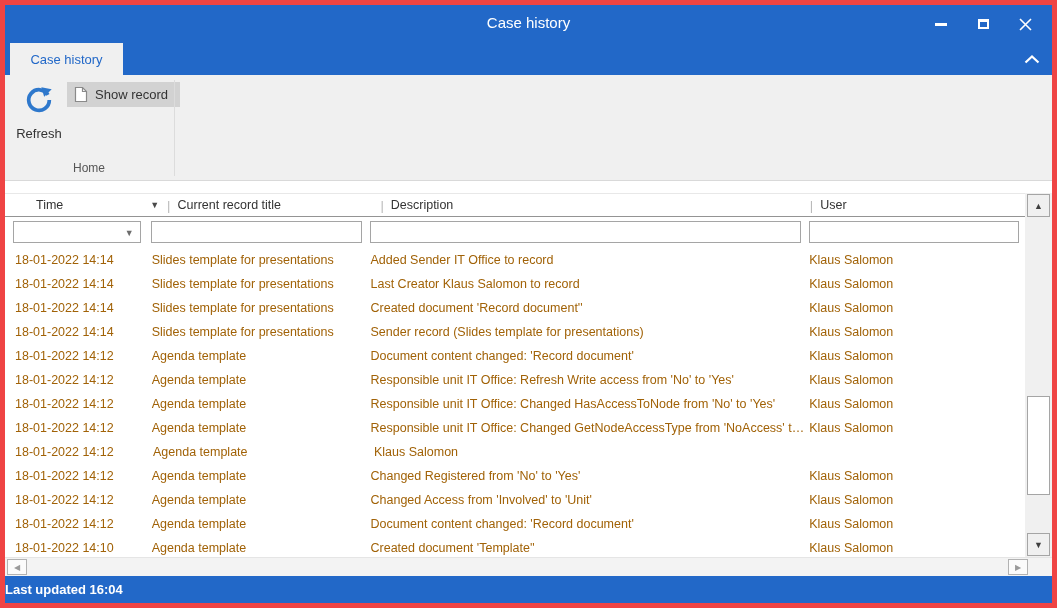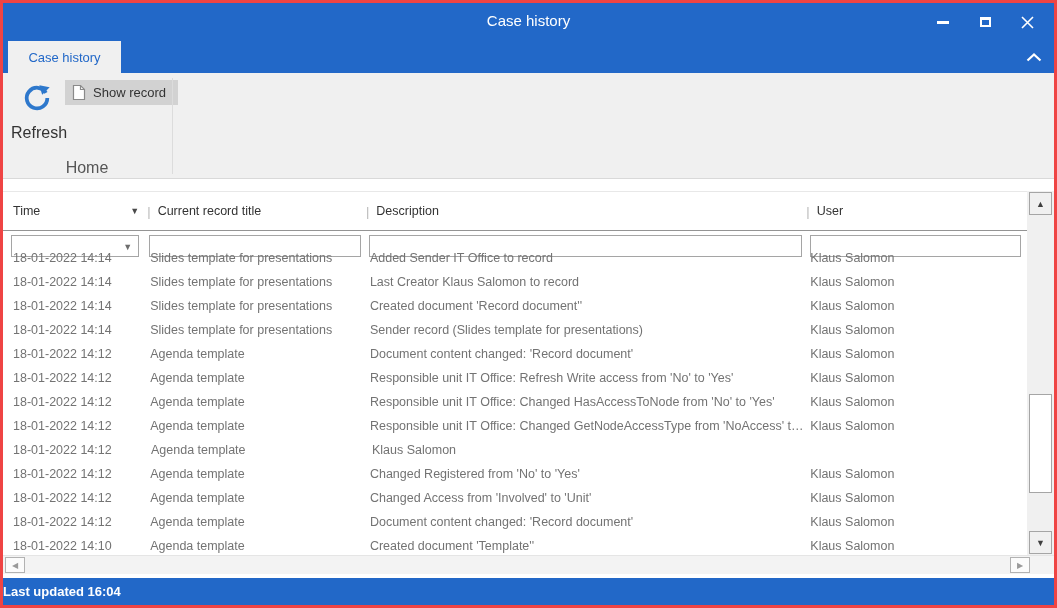--- a/index.html
+++ b/index.html
@@ -1,20 +1,20 @@
 <!DOCTYPE html>
 <html><head>
 <meta charset="utf-8">
 <style>
   * { box-sizing: border-box; }
   html,body { margin:0; padding:0; background:#fff; }
   body { font-family:"Liberation Sans","DejaVu Sans",sans-serif; }
 
   .window { position:relative; width:1057px; height:608px; background:#fff;
-            border:3px solid #ef4444; overflow:hidden; }
+            border:5px solid #ef4444; overflow:hidden; }
 
   
   .titlebar { position:absolute; top:0; left:0; right:0; height:38px; background:#2268c8; }
   .window-title { position:absolute; top:9px; left:0; right:0; text-align:center;
                   color:#fff; font-size:15px; }
   .win-controls { position:absolute; top:0; right:6px; height:38px;
                   display:flex; align-items:center; }
   .win-btn { width:42px; height:34px; display:flex; align-items:center;
              justify-content:center; cursor:pointer; }
   .min-glyph { width:12px; height:3px; background:#fff; }
@@ -26,32 +26,32 @@
          color:#2268c8; font-size:13px; display:flex; align-items:center; justify-content:center;
          cursor:pointer; }
   .collapse-btn { position:absolute; right:8px; top:6px; width:24px; height:20px;
                   display:flex; align-items:center; justify-content:center; cursor:pointer; }
 
   
   .ribbon { position:absolute; top:70px; left:0; right:0; height:106px; background:#f0f0f0;
             border-bottom:1px solid #d9d9d9; }
   .refresh-btn { position:absolute; left:8px; top:7px; width:52px; text-align:center;
                  cursor:pointer; padding-top:3px; }
-  .refresh-label { font-size:16px; color:#333; margin-top:7px; }
+  .refresh-label { font-size:13px; color:#333; margin-top:7px; }
   .show-record-btn { position:absolute; left:62px; top:7px; height:25px; background:#d2d2d2;
                      display:flex; align-items:center; gap:7px; padding:0 12px 0 7px;
                      font-size:13px; color:#333; cursor:pointer; }
   .group-label { position:absolute; left:0; top:86px; width:168px; text-align:center;
-                 font-size:16px; color:#565656; }
+                 font-size:12px; color:#565656; }
   .group-sep { position:absolute; left:169px; top:5px; height:96px; width:1px; background:#dcdcdc; }
 
   
   .grid { position:absolute; top:188px; left:0; right:0; height:364px; background:#fff; }
-  .grid-header { display:flex; height:40px; border-bottom:1px solid #949494;
-                 padding-right:27px; border-top:1px solid #e8e8e8; }
+  .grid-header { display:flex; height:24px; border-bottom:1px solid #949494;
+                 padding-right:27px; border-top:1px solid #e8e8e8;padding-left:21px; }
   .hcell { display:flex; align-items:center; font-size:12.5px; color:#333;
            position:relative; cursor:pointer; }
   .hcell .sep { color:#b9b9b9; margin-right:7px; font-size:13px; }
   .hc-time  { width:145px; padding-left:10px; justify-content:space-between; padding-right:8px; }
   .hc-title { width:220px; }
   .hc-desc  { width:443px; }
   .hc-user  { width:222px; }
   .sort-icon { font-size:9px; color:#4a4a4a; }
 
   .filter-row { display:flex; height:30px; align-items:center; padding-right:27px; }
@@ -61,21 +61,21 @@
   .fc-desc  { width:443px; padding:0 4px 0 3px; }
   .fc-user  { width:222px; padding:0 6px 0 4px; }
   .filter-input { width:100%; height:22px; border:1px solid #a5a5a5; background:#fff;
                   font-size:12px; padding:0 4px; outline:none;
                   font-family:"Liberation Sans",sans-serif; }
   .combo { position:relative; width:100%; height:22px; border:1px solid #a5a5a5;
            background:#fff; cursor:pointer; }
   .combo .dd-icon { position:absolute; right:6px; top:6px; font-size:9px; color:#6d6d6d; }
 
   .grid-rows { position:absolute; top:55px; bottom:0; left:0; right:27px; overflow:hidden; }
-  .row { display:flex; height:24px; align-items:center; font-size:12.5px; color:#737373;
+  .row { display:flex; height:24px; align-items:center; font-size:12.5px; color:#a16207;
          cursor:default; }
   .cell { white-space:nowrap; overflow:hidden; }
   .c-time  { width:145px; padding-left:10px; }
   .c-title { width:220px; padding-left:3px; }
   .c-desc  { width:443px; padding-left:4px; text-overflow:ellipsis; }
   .c-user  { width:222px; padding-left:4px; }
 
   
   .vscroll { position:absolute; top:0; right:0; bottom:0; width:27px; background:#f0f0f0; }
   .vs-btn { position:absolute; left:2px; width:23px; height:23px; background:#f0f0f0;

